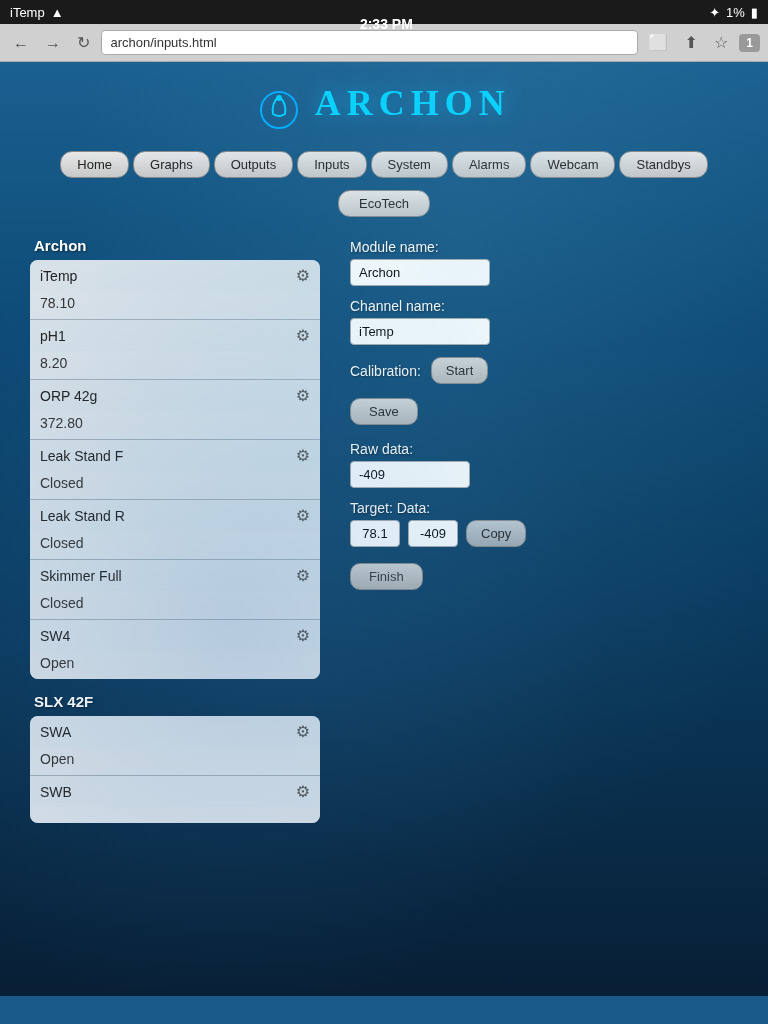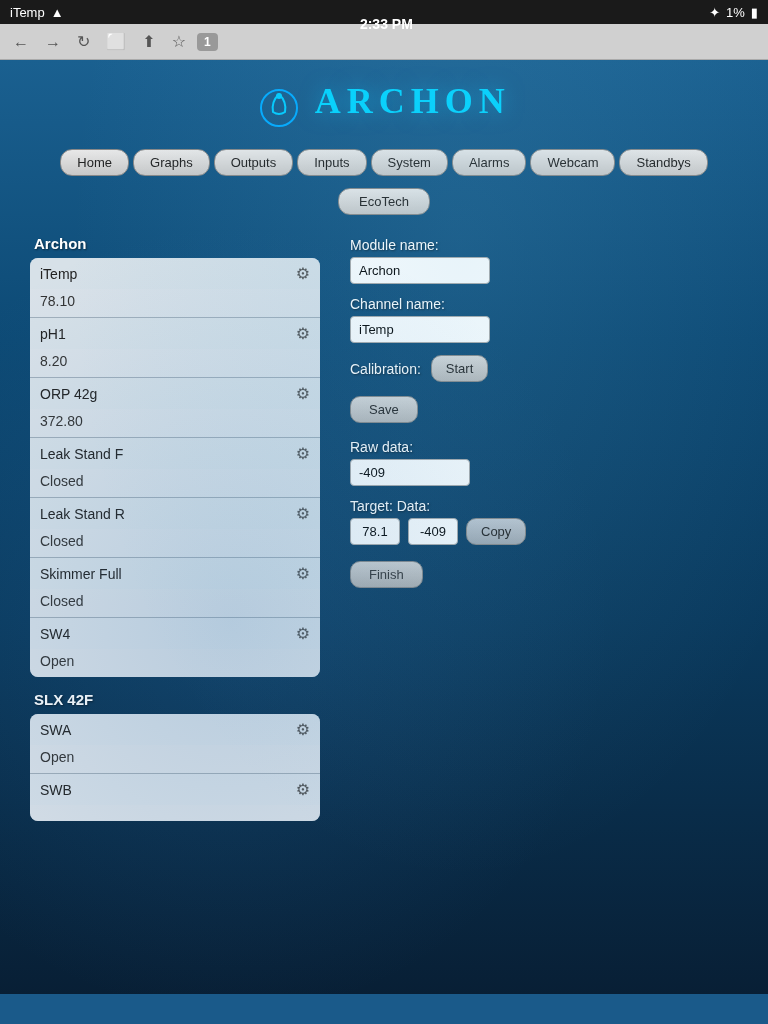--- a/index.html
+++ b/index.html
@@ -284,20 +284,21 @@
     <span>1%</span>
     <span>▮</span>
   </div>
 </div>
 
 <div class="browser-chrome">
   <div class="browser-toolbar">
     <button class="browser-btn">←</button>
     <button class="browser-btn">→</button>
     <button class="browser-btn">↻</button>
+    <input class="address-bar" type="text" value="archon/inputs.html" style="">
     <button class="browser-btn">⬜</button>
     <button class="browser-btn">⬆</button>
     <button class="browser-btn">☆</button>
     <div style="background:#999;color:white;border-radius:4px;padding:2px 7px;font-size:12px;font-weight:bold;">1</div>
   </div>
 </div>
 
 <div class="ocean-bg">
 
   <div class="logo-area">

